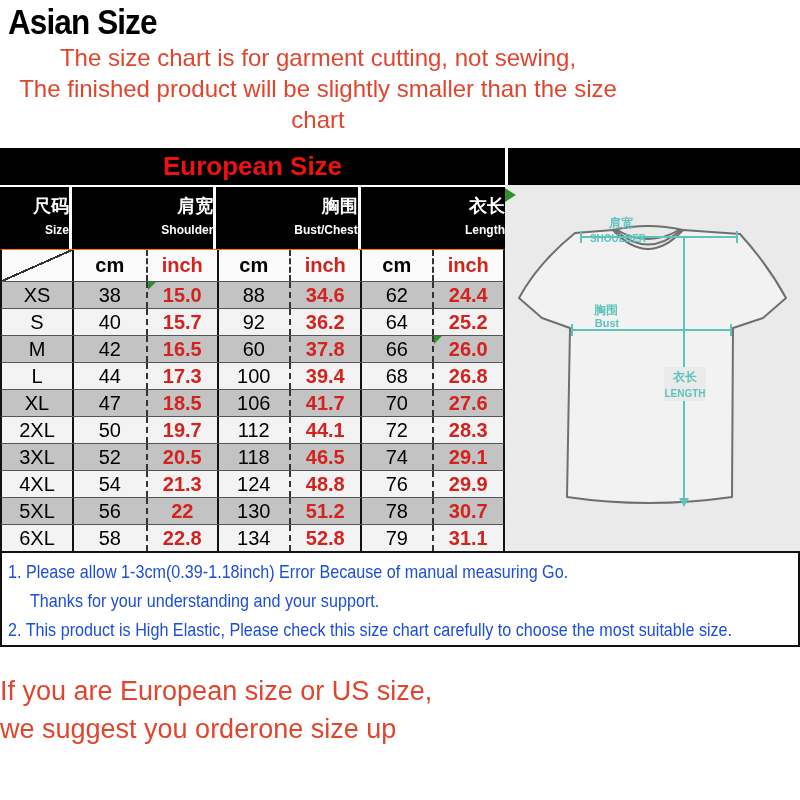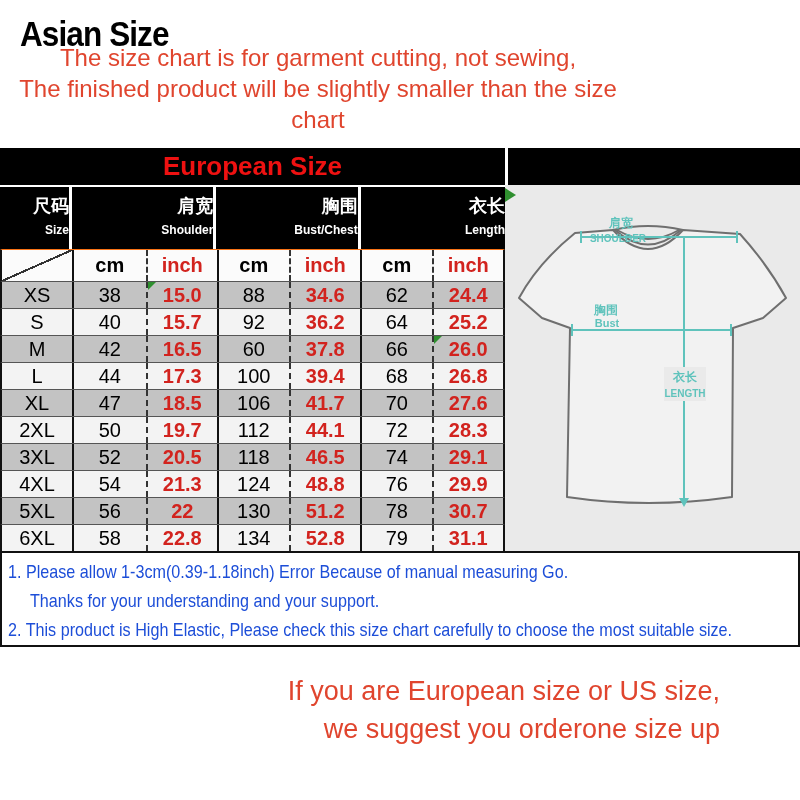--- a/index.html
+++ b/index.html
@@ -4,21 +4,21 @@
 <style>
   :root{
     --red-text:#e0452e; --red-value:#d2231e; --banner-red:#ee1111;
     --row-dark:#c3c3c3; --row-light:#f3f3f3; --diagram-bg:#eaeaea;
     --shirt-stroke:#6f6f6f; --teal:#5fc3bc; --green-marker:#2f8f2f;
   }
   html,body{margin:0;padding:0}
   body{width:800px;height:800px;background:#fff;font-family:"Liberation Sans",sans-serif;position:relative;overflow:hidden}
   .canvas{position:absolute;inset:0;background:#fff}
 
-  h1.title{position:absolute;left:8px;top:2px;margin:12px;font-size:35px;font-weight:bold;color:#000}
+  h1.title{position:absolute;left:8px;top:2px;margin:0;font-size:35px;font-weight:bold;color:#000}
   .condensed{display:inline-block;transform:scaleX(.9);transform-origin:0 50%;letter-spacing:-1px}
 
   .warning{position:absolute;top:42px;left:0;width:636px;text-align:center;color:var(--red-text);font-size:24px;line-height:31px;font-weight:400}
 
   .chart-area{position:absolute;top:148px;left:0;width:800px;height:403px;display:flex}
   .table-col{width:611px;box-sizing:border-box}
   .banner{height:37px;background:#000;display:flex;align-items:center;justify-content:center}
   .banner span{color:var(--banner-red);font-weight:bold;font-size:26px}
 
   .header-row{height:64px;display:grid;grid-template-columns:72px repeat(6,1fr);background:#fff}
@@ -55,21 +55,21 @@
   .teal-line{stroke:var(--teal);stroke-width:2}
   .teal-fill{fill:var(--teal)}
   .teal-text{fill:var(--teal);font-weight:bold;font-family:"Liberation Sans",sans-serif}
   .bgpatch{fill:var(--diagram-bg)}
 
   .notes{position:absolute;top:551px;left:0;width:800px;height:96px;box-sizing:border-box;border:2px solid #111;padding:4px 0 0 6px;background:#fff}
   .nline{white-space:nowrap;font-weight:normal;font-size:19px;line-height:29px;color:#1d4ed8}
   .nline .condensed{transform:scaleX(.85);transform-origin:0 50%;letter-spacing:0}
   .nline.indent{padding-left:22px}
 
-  .footer-red{position:absolute;top:672px;left:0;width:720px;text-align:right;color:var(--red-text);font-size:27px;line-height:38px}
+  .footer-red{position:absolute;top:672px;left:0;width:720px;text-align:left;color:var(--red-text);font-size:27px;line-height:38px}
 </style>
 </head>
 <body>
 
 <div class="canvas">
 
   <h1 class="title"><span class="condensed">Asian Size</span></h1>
 
   <div class="warning">
     <div>The size chart is for garment cutting, not sewing,</div>

